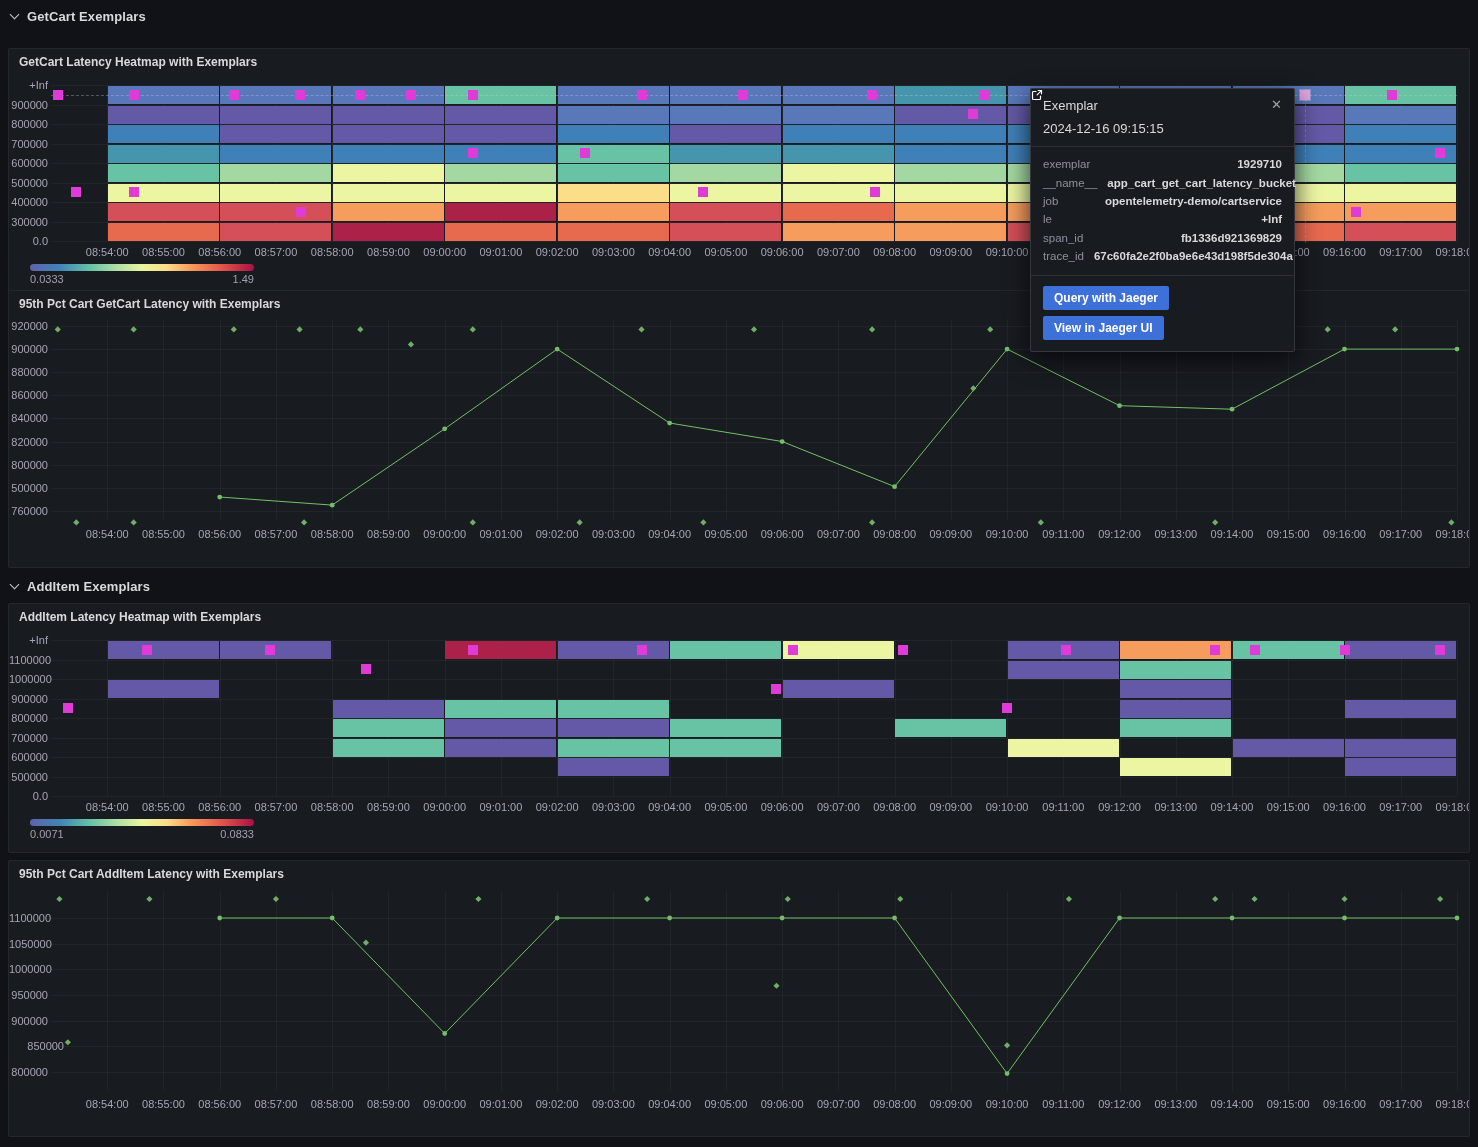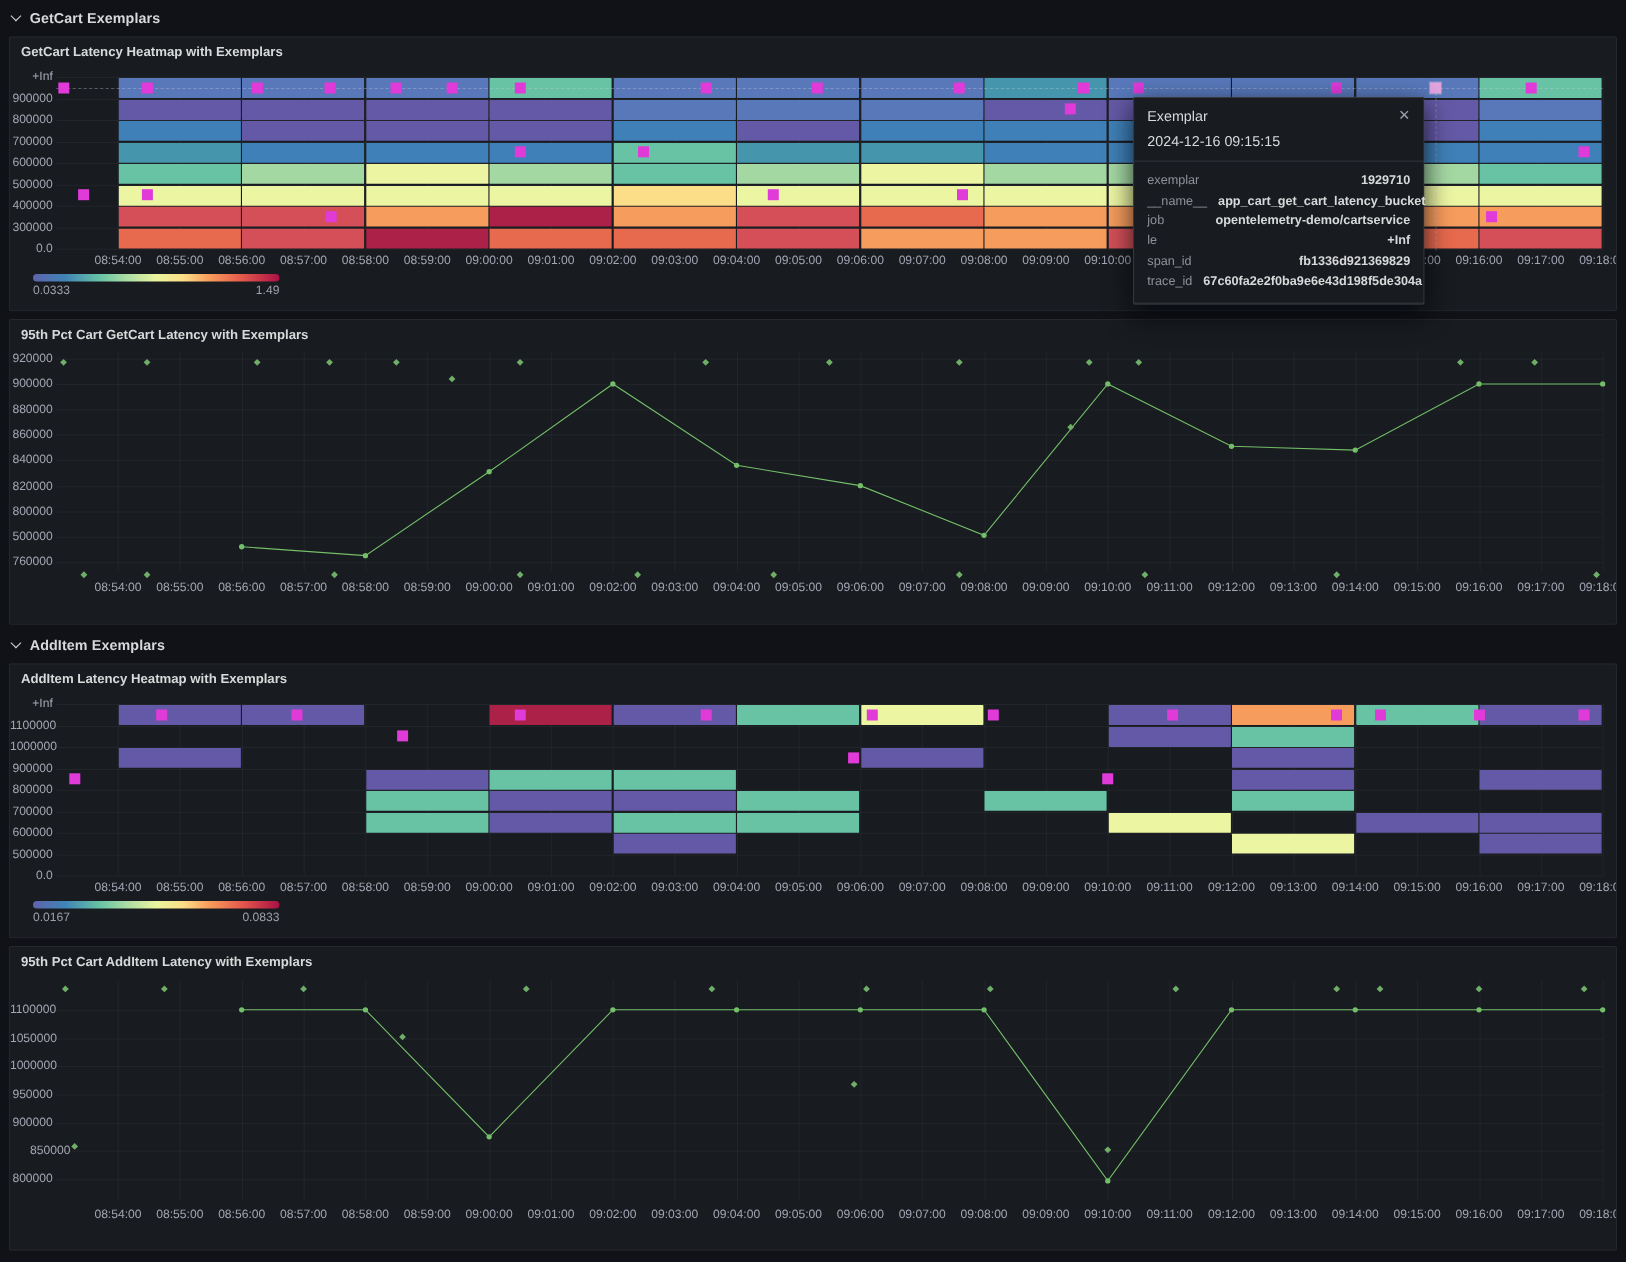--- a/index.html
+++ b/index.html
@@ -75,21 +75,21 @@
   }
 </style>
 </head>
 <body>
 
 <div class="section-header" style="top:4px">
   <span class="chev"></span>
   <span class="section-title">GetCart Exemplars</span>
 </div>
 
-<div class="panel" style="top:33px;height:250px">
+<div class="panel" style="top:48px;height:250px">
   <div class="panel-title">GetCart Latency Heatmap with Exemplars</div>
   <div class="plot" id="hm0">
       <div class="gridv" style="left: 98.24px; top: 36px; width: 1px; height: 156px;"></div>
       <div class="gridv" style="left: 154.48px; top: 36px; width: 1px; height: 156px;"></div>
       <div class="gridv" style="left: 210.72px; top: 36px; width: 1px; height: 156px;"></div>
       <div class="gridv" style="left: 266.96px; top: 36px; width: 1px; height: 156px;"></div>
       <div class="gridv" style="left: 323.2px; top: 36px; width: 1px; height: 156px;"></div>
       <div class="gridv" style="left: 379.44px; top: 36px; width: 1px; height: 156px;"></div>
       <div class="gridv" style="left: 435.68px; top: 36px; width: 1px; height: 156px;"></div>
       <div class="gridv" style="left: 491.92px; top: 36px; width: 1px; height: 156px;"></div>
@@ -521,21 +521,21 @@
       <div class="xlab" style="left: 998.08px; top: 197px;">09:10:00</div>
       <div class="xlab" style="left: 1054.32px; top: 197px;">09:11:00</div>
       <div class="xlab" style="left: 1110.56px; top: 197px;">09:12:00</div>
       <div class="xlab" style="left: 1166.8px; top: 197px;">09:13:00</div>
       <div class="xlab" style="left: 1223.04px; top: 197px;">09:14:00</div>
       <div class="xlab" style="left: 1279.28px; top: 197px;">09:15:00</div>
       <div class="xlab" style="left: 1335.52px; top: 197px;">09:16:00</div>
       <div class="xlab" style="left: 1391.76px; top: 197px;">09:17:00</div>
       <div class="xlab" style="left: 1448px; top: 197px;">09:18:00</div>
       <div class="legend-grad" style="left: 21px; top: 215px; width: 224px; background: linear-gradient(to right, rgb(94, 99, 172) 0%, rgb(64, 132, 182) 13%, rgb(102, 194, 165) 27%, rgb(171, 221, 164) 38%, rgb(234, 245, 158) 50%, rgb(252, 221, 135) 61%, rgb(247, 154, 91) 72%, rgb(228, 88, 76) 85%, rgb(169, 17, 68) 100%);"></div>
-      <div class="legend-lab" style="left: 21px; top: 224px;">0.0167</div>
+      <div class="legend-lab" style="left: 21px; top: 224px;">0.0071</div>
       <div class="legend-lab" style="left: 245px; top: 224px; transform: translateX(-100%);">0.0833</div>
     </div>
 </div>
 
 <div class="panel" style="top:860px;height:277px">
   <div class="panel-title">95th Pct Cart AddItem Latency with Exemplars</div>
   <div class="plot" id="ch1">
       <div class="gridv" style="left: 98.24px; top: 30px; width: 1px; height: 200px;"></div>
       <div class="gridv" style="left: 154.48px; top: 30px; width: 1px; height: 200px;"></div>
       <div class="gridv" style="left: 210.72px; top: 30px; width: 1px; height: 200px;"></div>
@@ -662,13 +662,26 @@
       </div>
       <div class="tt-row">
         <div class="tt-key">span_id</div>
         <div class="tt-val">fb1336d921369829</div>
       </div>
       <div class="tt-row">
         <div class="tt-key">trace_id</div>
         <div class="tt-val">67c60fa2e2f0ba9e6e43d198f5de304a</div>
       </div>
     </div>
+  <div class="tt-actions">
+    <button class="tt-btn">
+      <span>Query with Jaeger</span>
+    </button>
+    <button class="tt-btn">
+      <svg width="12" height="12" viewBox="0 0 12 12">
+        <path d="M5 2.5H2.4a.9.9 0 0 0-.9.9v6.2c0 .5.4.9.9.9h6.2a.9.9 0 0 0 .9-.9V7" fill="none" stroke="#ffffff" stroke-width="1.2" stroke-linecap="round"></path>
+        <path d="M7.2 1.5h3.3v3.3" fill="none" stroke="#ffffff" stroke-width="1.2" stroke-linecap="round"></path>
+        <path d="M10.3 1.7 6.1 5.9" fill="none" stroke="#ffffff" stroke-width="1.2" stroke-linecap="round"></path>
+      </svg>
+      <span>View in Jaeger UI</span>
+    </button>
+  </div>
 </div>
 
 </body></html>

